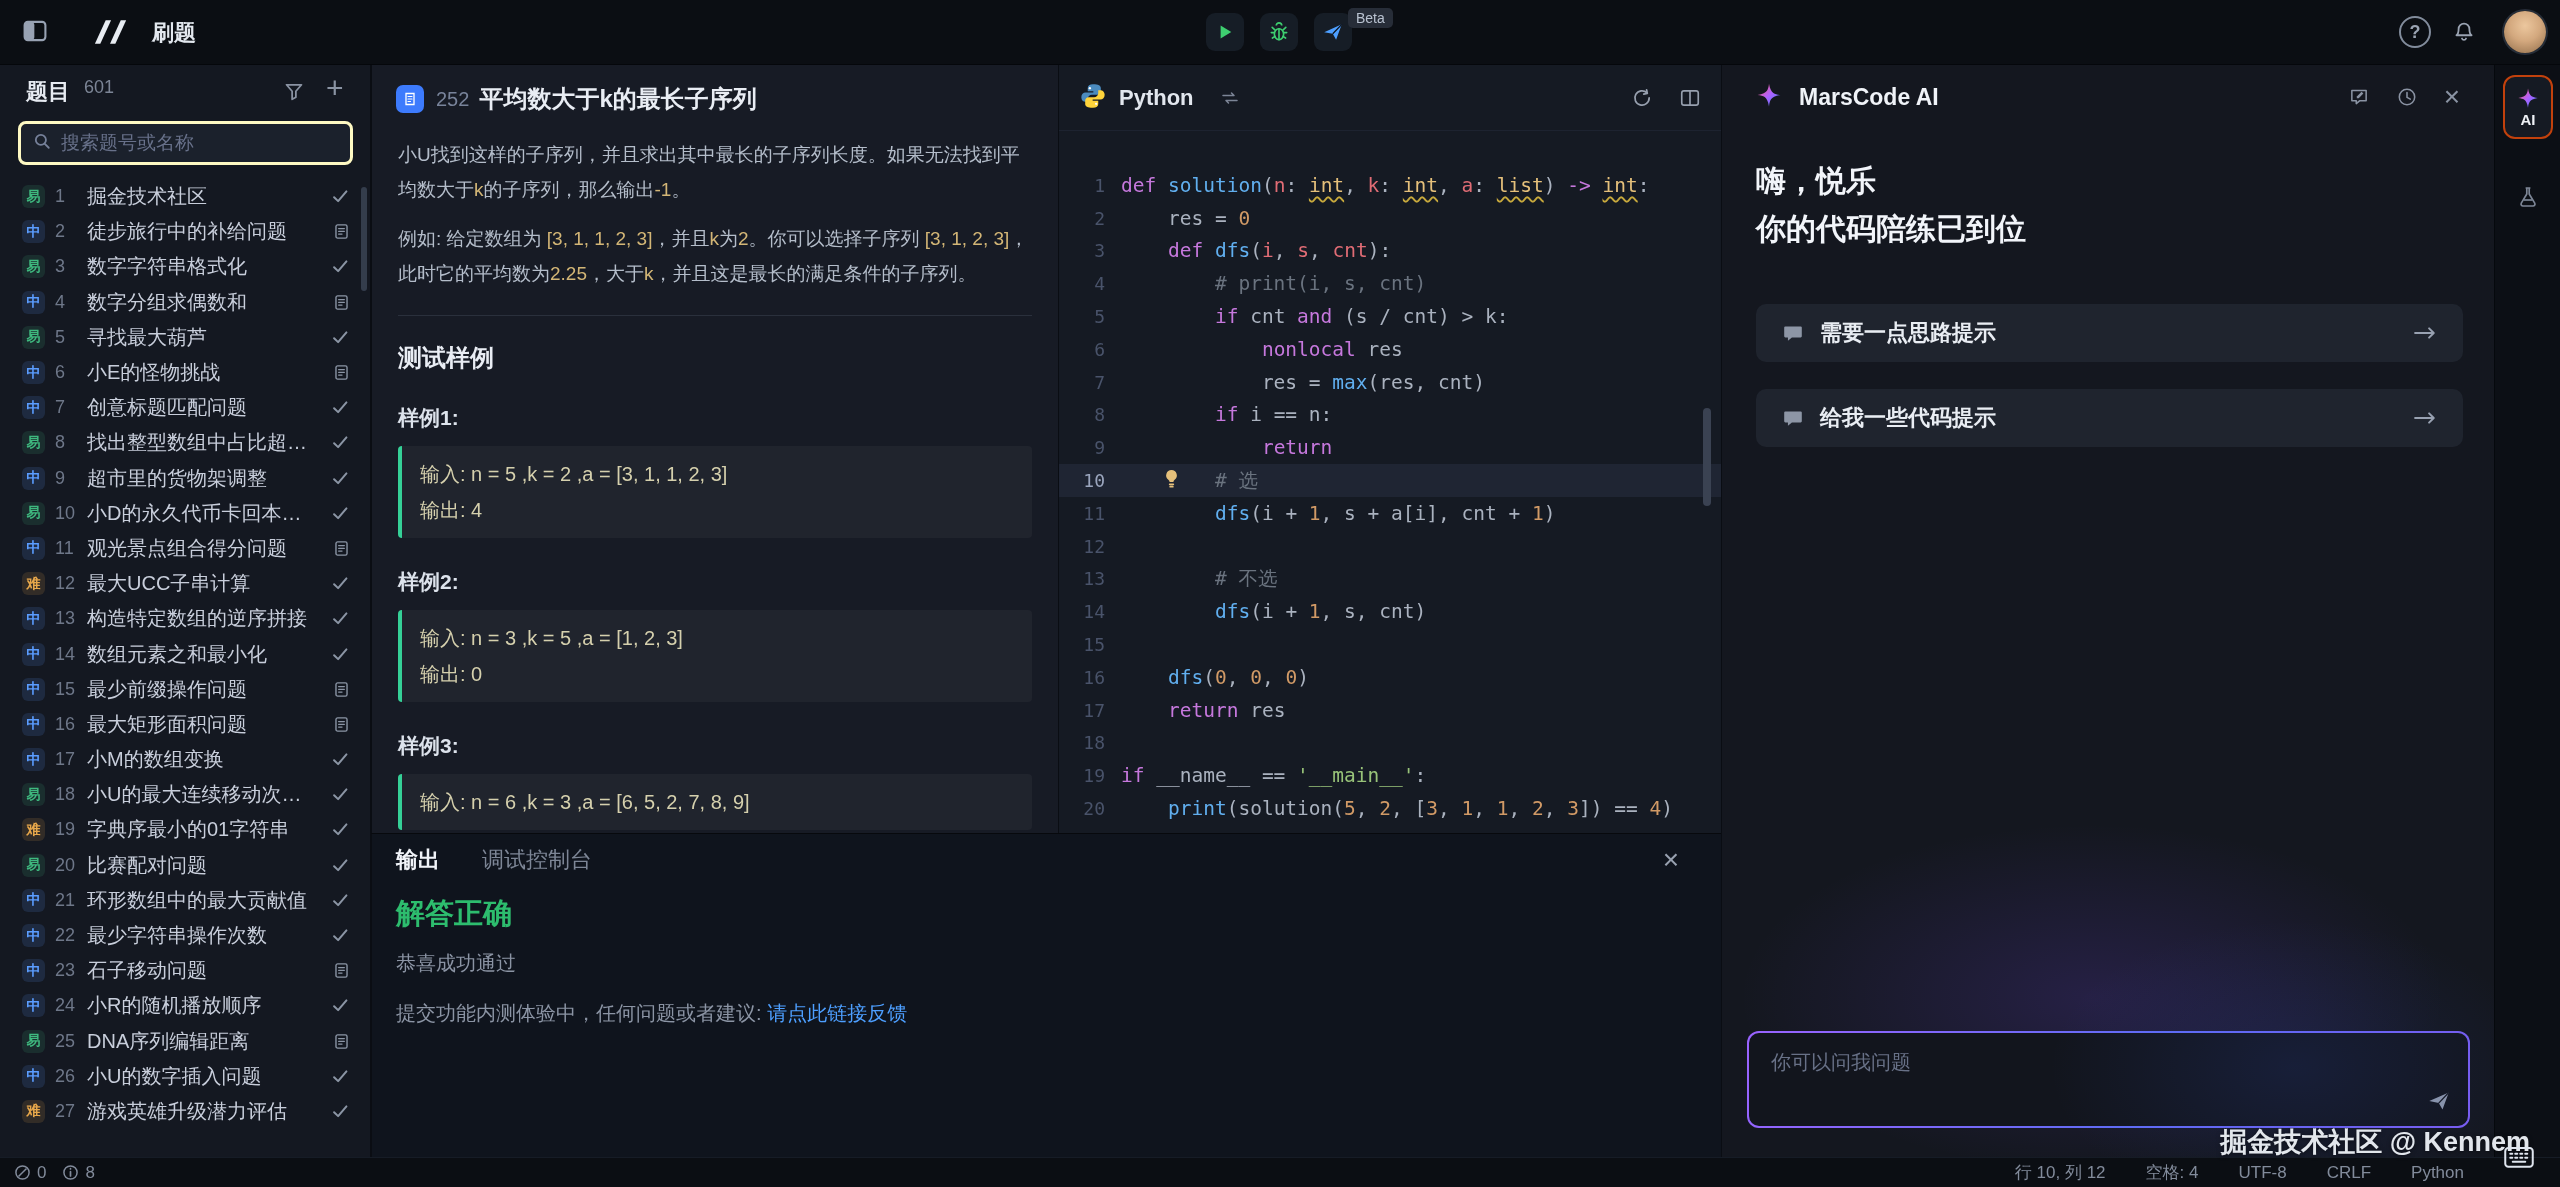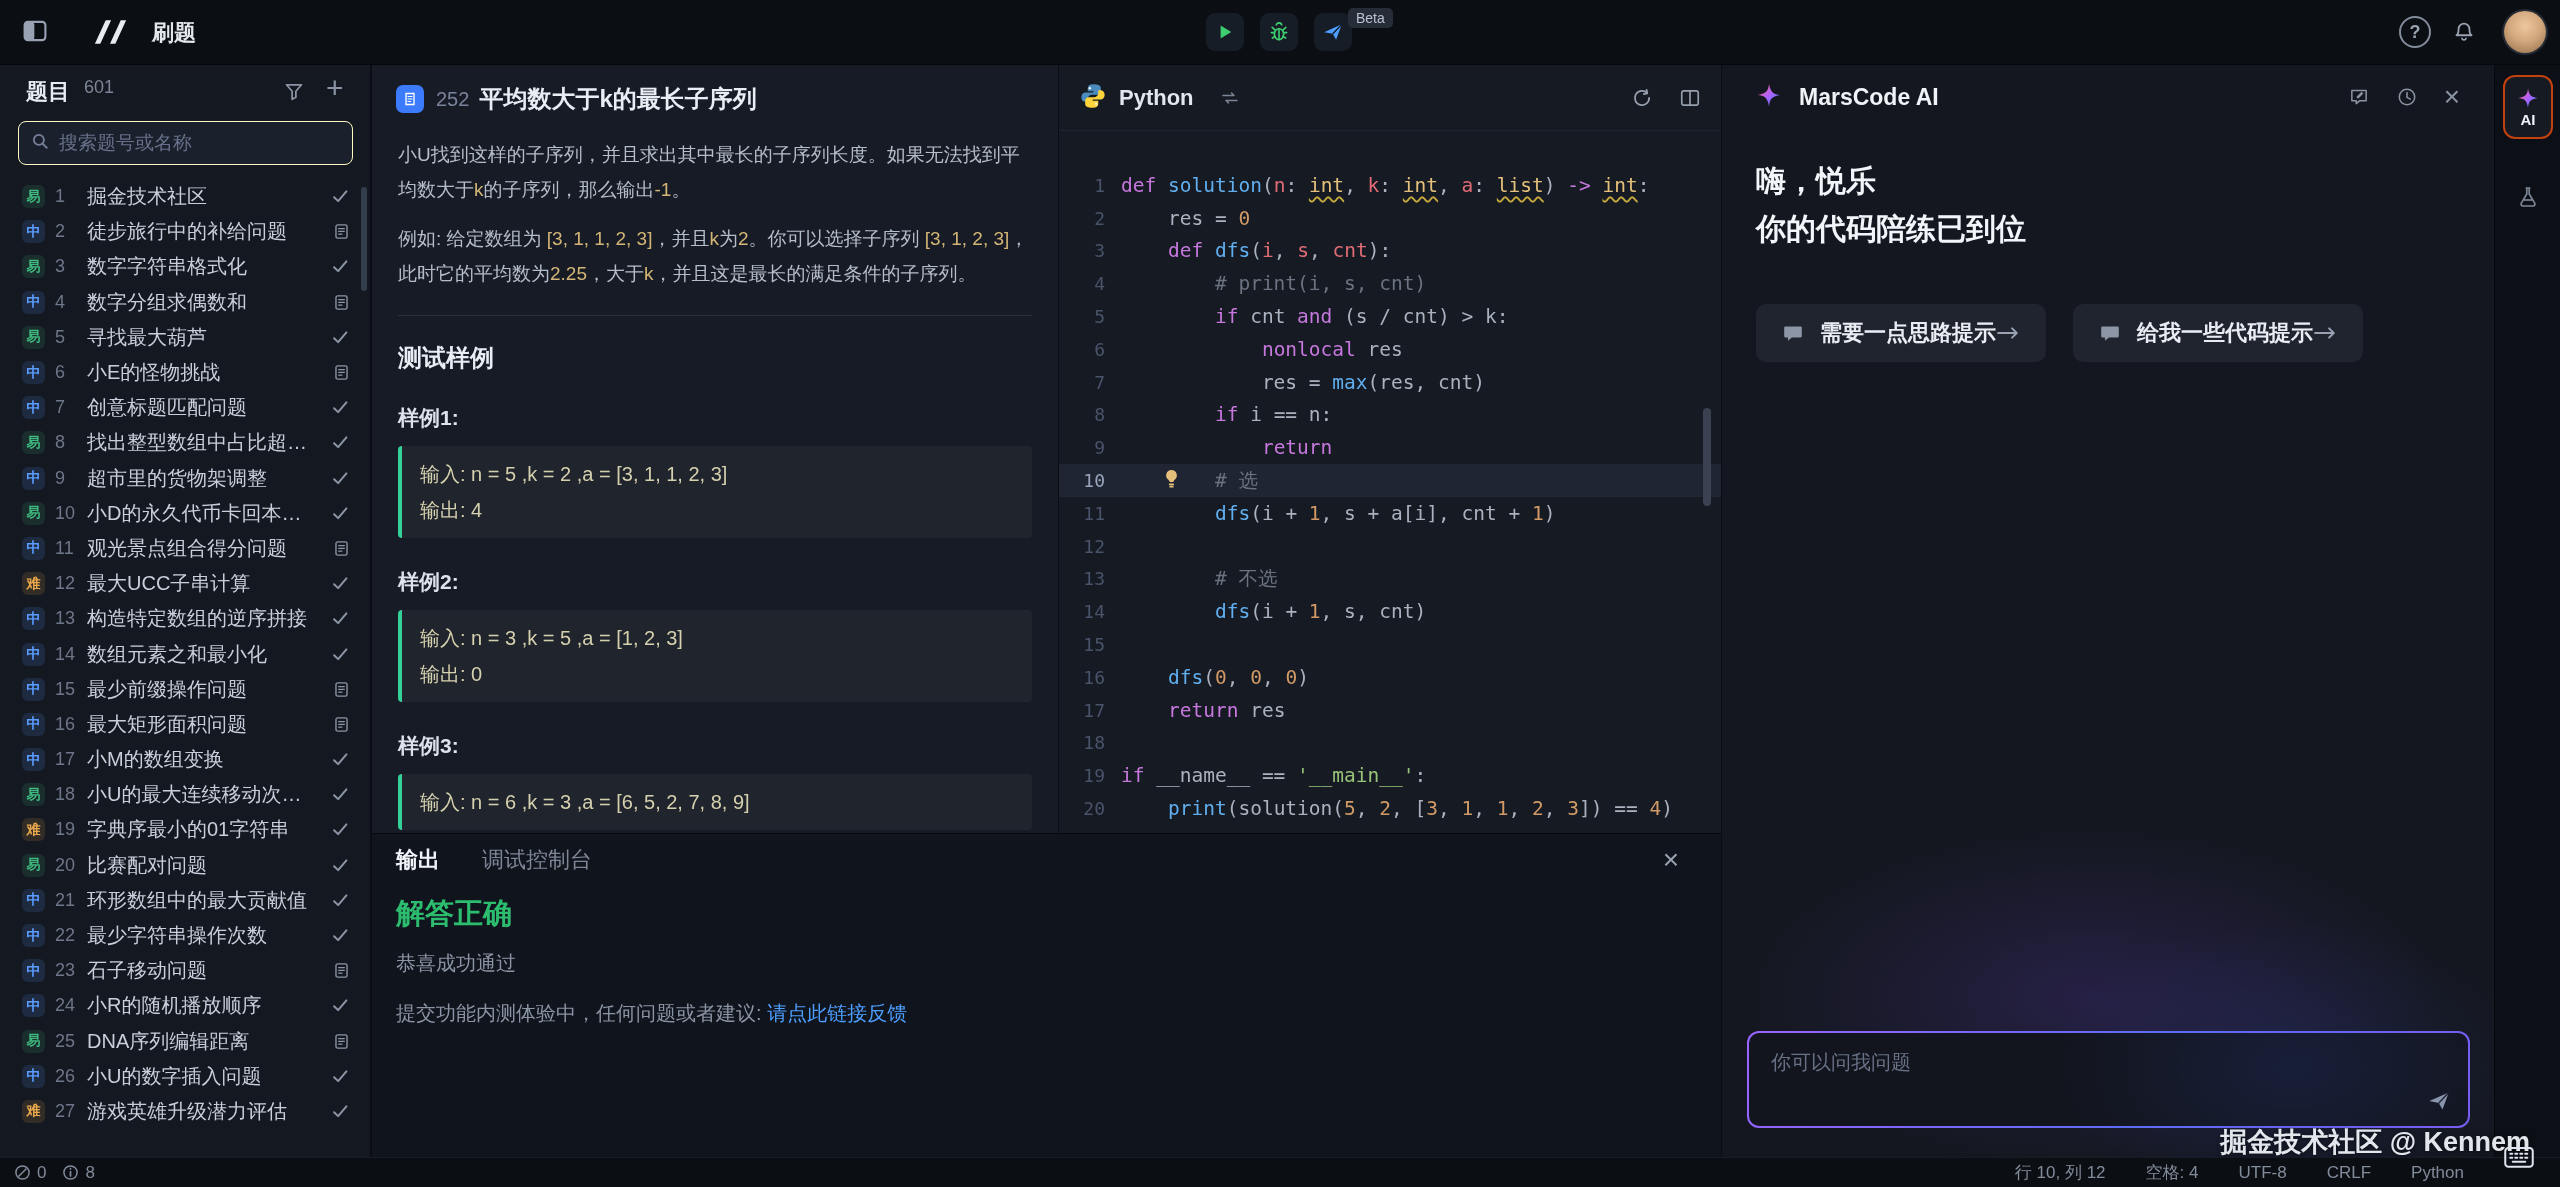--- a/index.html
+++ b/index.html
@@ -23,21 +23,21 @@
   .tb-avatar{position:absolute;left:2504px;top:11px;width:42px;height:42px;border-radius:50%;
              background:radial-gradient(circle at 50% 35%,#ecc79e 0%,#d3a87e 45%,#8f6c49 100%);box-shadow:0 0 0 2px #262d38;cursor:pointer}
 
   
   .sb{position:absolute;left:0;top:65px;width:371px;height:1092px;background:#141821;border-right:1px solid #0a0d13;overflow:hidden}
   .sb-head{position:absolute;top:12px;left:26px;display:flex;align-items:flex-start}
   .sb-head .t{font-size:22px;font-weight:700;color:#e7ebf2}
   .sb-head .c{margin-left:14px;font-size:18px;color:#7c8596}
   .sb-filter{position:absolute;top:16px;left:284px;color:#8a93a3;cursor:pointer}
   .sb-plus{position:absolute;top:6px;left:326px;font-size:30px;font-weight:400;color:#8a93a3;cursor:pointer}
-  .sb-search{position:absolute;top:56px;left:18px;width:335px;height:44px;background:#1b212c;border:1px solid #fef9c3;border-radius:8px;
+  .sb-search{position:absolute;top:56px;left:18px;width:335px;height:44px;background:#1b212c;border:3px solid #fef9c3;border-radius:8px;
              display:flex;align-items:center;padding:0 12px;color:#76819a}
   .sb-search input{flex:1;margin-left:10px;background:transparent;border:0;outline:0;font-size:19px;color:#cfd6e2;font-family:inherit}
   .sb-search input::placeholder{color:#68718a}
   .sb-list{position:absolute;top:114px;left:0;right:0;bottom:0;overflow:hidden}
   .sb-row{display:flex;align-items:center;height:35.2px;padding:0 20px 0 22px;cursor:pointer}
   .badge{width:23px;height:23px;border-radius:6px;display:flex;align-items:center;justify-content:center;font-size:14px;font-weight:700;flex:none}
   .badge.easy{color:#3fb97f;background:rgba(63,185,127,.14)}
   .badge.mid{color:#5b9dff;background:rgba(91,157,255,.14)}
   .badge.hard{color:#e8a84b;background:rgba(232,168,75,.14)}
   .sb-num{width:32px;margin-left:10px;font-size:18px;color:#6e7789;flex:none}
@@ -98,21 +98,21 @@
               background:radial-gradient(closest-side,rgba(124,77,255,.17),transparent 72%);pointer-events:none}
   .ai::after{content:"";position:absolute;right:-150px;bottom:-120px;width:700px;height:420px;
              background:radial-gradient(closest-side,rgba(64,99,255,.12),transparent 70%);pointer-events:none}
   .ai-head{position:absolute;top:0;left:0;right:0;height:64px;display:flex;align-items:center;padding:0 34px}
   .ai-title{margin-left:17px;font-size:23px;font-weight:700;color:#f0f3f8}
   .ai-actions{margin-left:auto;display:flex;gap:26px;color:#8a93a3;align-items:center}
   .ai-actions span{cursor:pointer;display:flex}
   .ai-x{font-size:28px;line-height:1}
   .ai-g1{position:absolute;left:34px;top:96px;font-size:30px;font-weight:700;color:#f2f5fa}
   .ai-g2{position:absolute;left:34px;top:144px;font-size:30px;font-weight:700;color:#f2f5fa}
-  .ai-cards{position:absolute;left:34px;top:239px;width:707px;display:flex;gap:27px}
+  .ai-cards{position:absolute;left:34px;top:239px;width:707px;display:flex;flex-direction:column;gap:27px}
   .ai-card{height:58px;background:#1f242e;border-radius:10px;display:flex;align-items:center;padding:0 26px;cursor:pointer}
   .ai-card .ic{color:#99a3b4;display:flex}
   .ai-card .txt{margin-left:16px;font-size:22px;font-weight:600;color:#e9edf3}
   .ai-card .arr{margin-left:auto;color:#98a1b1;display:flex}
   .ai-input-wrap{position:absolute;left:25px;top:966px;width:723px;height:97px;border-radius:12px;padding:2px;
                  background:linear-gradient(115deg,#9a63ff,#5f6cf5 55%,#7a5cf0)}
   .ai-input{width:100%;height:100%;border-radius:10px;background:#12151d;position:relative}
   .ai-input textarea{position:absolute;inset:0;background:transparent;border:0;outline:0;resize:none;
                      color:#dfe4ee;font-size:20px;padding:16px 64px 14px 22px;font-family:inherit}
   .ai-input textarea::placeholder{color:#687187}

